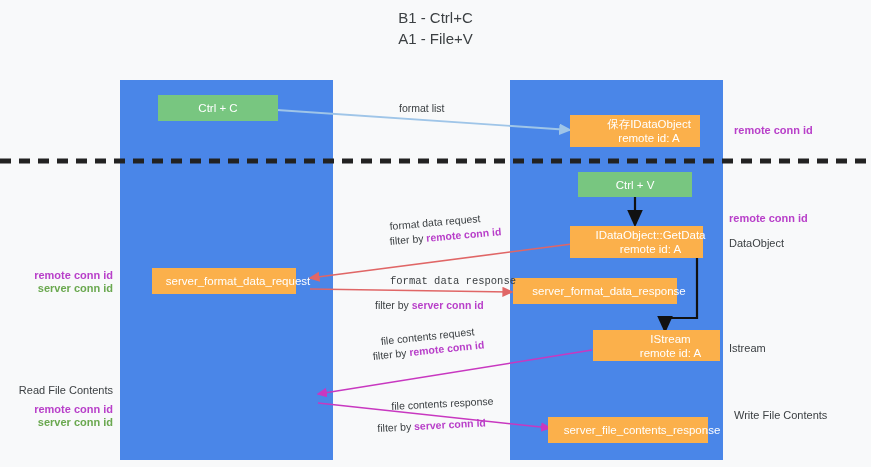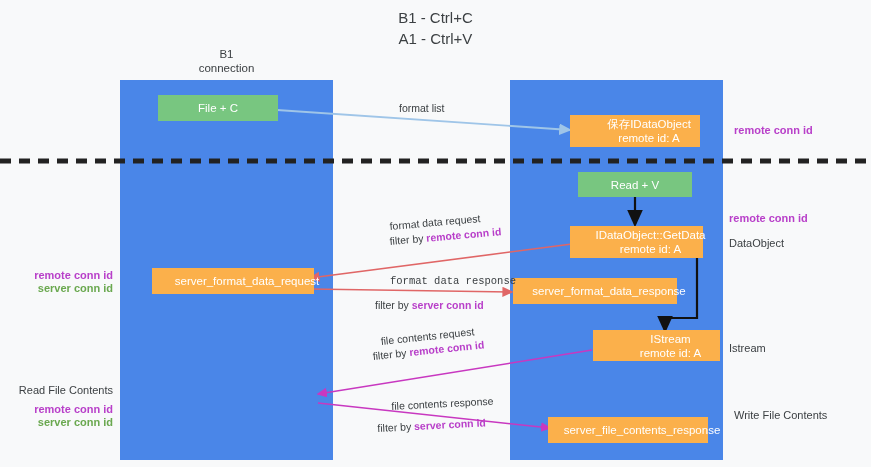--- a/index.html
+++ b/index.html
@@ -94,24 +94,22 @@
 </style>
 </head>
 <body>
 
 <div id="canvas">
 
   <div class="lane lane-b1"></div>
   <div class="lane lane-a1"></div>
 
   <div class="title">B1 - Ctrl+C
-A1 - Ctrl+V</div>
-
-  <div class="lane-head head-b1">B1
-connection</div>
+A1 - File+V</div>
+
 
   <svg class="svg-layer" viewBox="0 0 871 467">
     <defs>
       <marker id="ar-blue" markerWidth="7" markerHeight="7" refX="6" refY="3.2" orient="auto">
         <path d="M0,0 L7,3.2 L0,6.4 z" fill="#9fc5e8"></path>
       </marker>
       <marker id="ar-red" markerWidth="7" markerHeight="7" refX="6" refY="3.2" orient="auto">
         <path d="M0,0 L7,3.2 L0,6.4 z" fill="#e06666"></path>
       </marker>
       <marker id="ar-mag" markerWidth="7" markerHeight="7" refX="6" refY="3.2" orient="auto">
@@ -132,31 +130,31 @@
 
     <line x1="310" y1="289" x2="512" y2="292" stroke="#e06666" stroke-width="1.6" marker-end="url(#ar-red)"></line>
 
     <path d="M 697 258 L 697 318 L 665 318 L 665 330" fill="none" stroke="#111111" stroke-width="2.2" marker-end="url(#ar-blk)"></path>
 
     <line x1="592" y1="350" x2="318" y2="394" stroke="#c838c0" stroke-width="1.5" marker-end="url(#ar-mag)"></line>
 
     <line x1="318" y1="403" x2="550" y2="428" stroke="#c838c0" stroke-width="1.5" marker-end="url(#ar-mag)"></line>
   </svg>
 
-  <div class="node green" style="left:158px; top:95px; width:120px; height:26px;">File + C</div>
+  <div class="node green" style="left:158px; top:95px; width:120px; height:26px;">Ctrl + C</div>
 
   <div class="node orange" style="left:570px; top:115px; width:130px; height:32px;">保存IDataObject
 remote id: A</div>
 
-  <div class="node green" style="left:578px; top:172px; width:114px; height:25px;">Read + V</div>
+  <div class="node green" style="left:578px; top:172px; width:114px; height:25px;">Ctrl + V</div>
 
   <div class="node orange" style="left:570px; top:226px; width:133px; height:32px;">IDataObject::GetData
 remote id: A</div>
 
-  <div class="node orange" style="left:152px; top:268px; width:162px; height:26px;">server_format_data_request</div>
+  <div class="node orange" style="left:152px; top:268px; width:144px; height:26px;">server_format_data_request</div>
 
   <div class="node orange" style="left:513px; top:278px; width:164px; height:26px;">server_format_data_response</div>
 
   <div class="node orange" style="left:593px; top:330px; width:127px; height:31px;">IStream
 remote id: A</div>
 
 
   <div class="node orange" style="left:548px; top:417px; width:160px; height:26px;">server_file_contents_response</div>
 
   <div class="edge-label" style="left:399px; top:101px;">format list</div>

